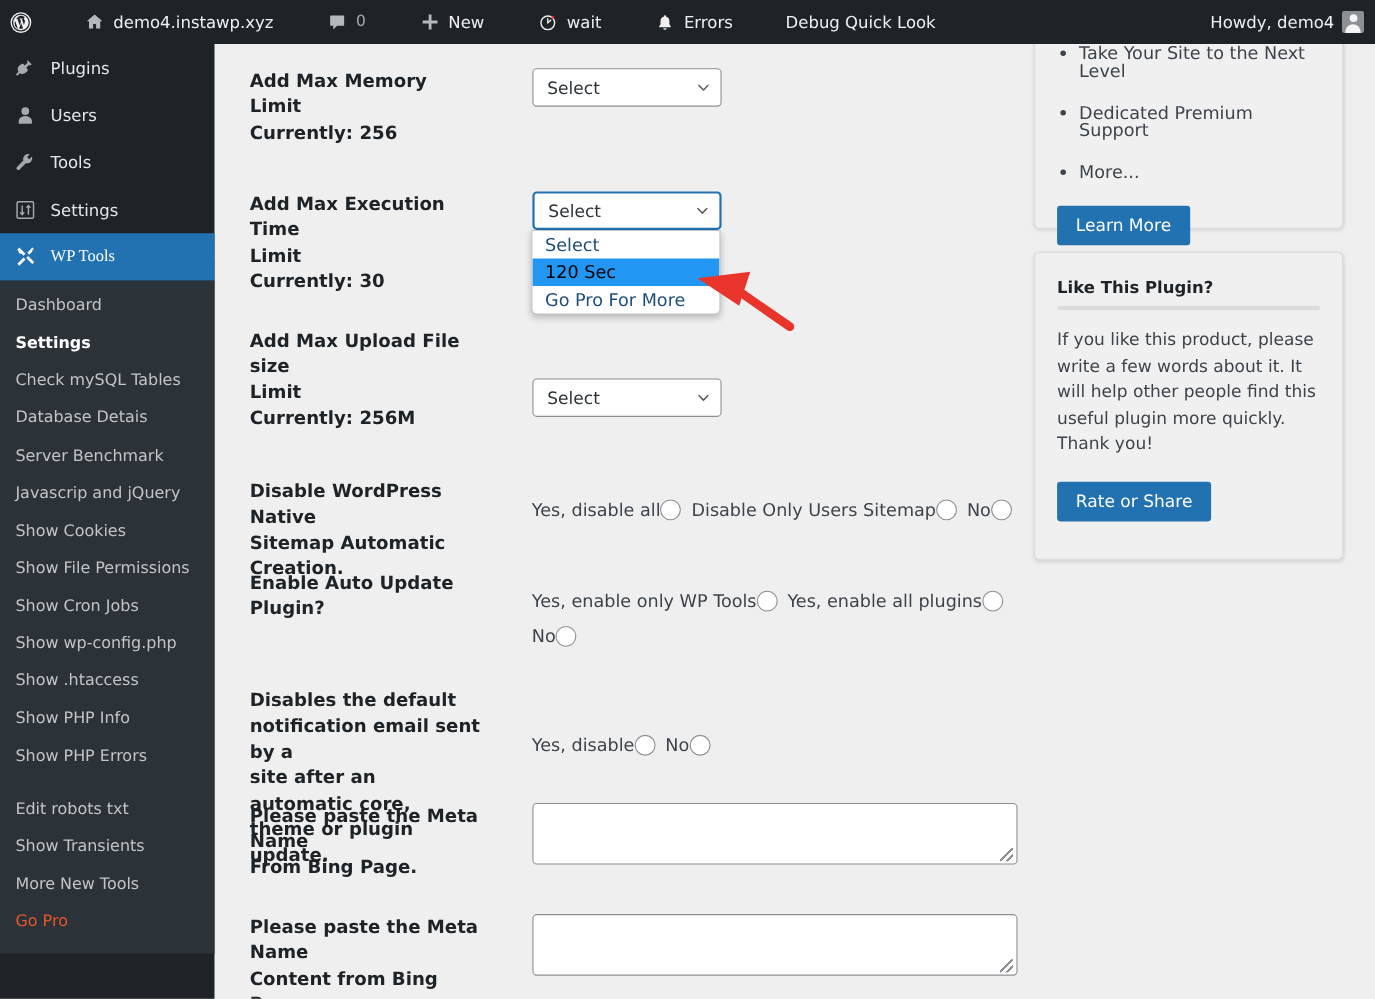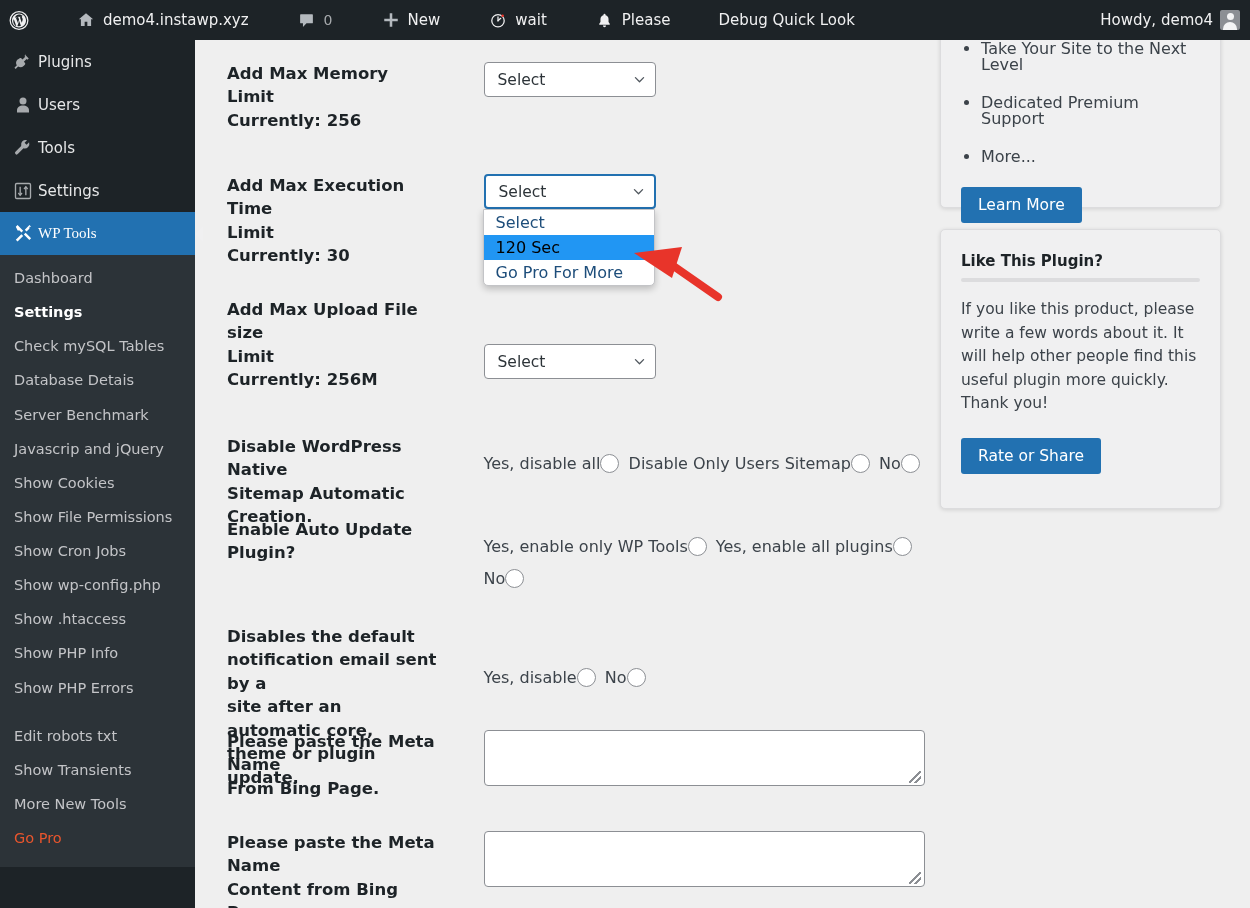--- a/index.html
+++ b/index.html
@@ -50,21 +50,21 @@
   
   #adminmenu {
     position: absolute; top: 40px; left: 0;
     width: 195px; height: 868px;
     background: #1d2327;
     color: #c3c4c7;
     font-size: 15px;
     z-index: 30;
   }
   .menu-top {
-    display: flex; align-items: center; gap: 4px;
+    display: flex; align-items: center; gap: 12px;
     height: 43px; padding-left: 12px;
     color: #e6e7e8;
   }
   .menu-top .m-ico {
     width: 22px; height: 22px; flex: none;
     display: flex; align-items: center; justify-content: center;
     color: #a7aaad;
   }
   .menu-top.current {
     background: #2271b1; color: #fff; position: relative; font-family: Liberation Serif, serif;
@@ -264,21 +264,21 @@
     <span>wait</span>
   </div>
 
   <div class="ab-item">
     <span class="ab-icn">
       <svg width="17" height="17" viewBox="0 0 24 24">
           <path d="M12 2.6a1.5 1.5 0 011.5 1.5v.6a5.7 5.7 0 014.2 5.5v3.9l1.7 2.6v1.2H4.6v-1.2l1.7-2.6v-3.9a5.7 5.7 0 014.2-5.5v-.6A1.5 1.5 0 0112 2.6z" fill="#f0f0f1"></path>
           <path d="M9.8 19.2h4.4a2.2 2.2 0 01-4.4 0z" fill="#f0f0f1"></path>
         </svg>
     </span>
-    <span>Please</span>
+    <span>Errors</span>
   </div>
 
   <div class="ab-item">
     <span>Debug Quick Look</span>
   </div>
 
   <div class="ab-spacer"></div>
 
   <div class="ab-item">
     <span>Howdy, demo4</span>

